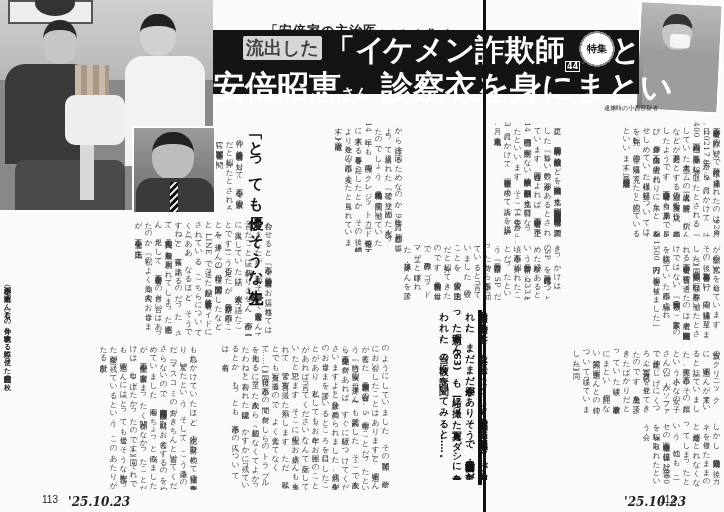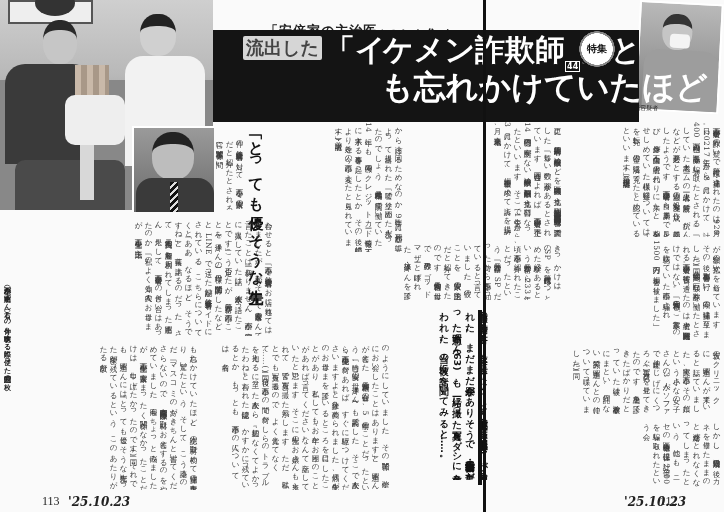--- a/index.html
+++ b/index.html
@@ -38,42 +38,42 @@
   .photo-suspect .head { position:absolute; left:22px; top:10px; width:30px; height:36px; border-radius:45%; background:#c5c5c5; border-top:10px solid #333; }
   .photo-suspect .mask { position:absolute; left:30px; top:30px; width:20px; height:14px; background:#f4f4f4; border-radius:4px; }
   .photo-suspect .body { position:absolute; left:5px; top:46px; width:75px; height:70px; background:#9d9d9d; border-radius:16px 16px 0 0; }
   .photo-suspect-caption { position:absolute; left:604px; top:104px; font-size:6px; font-family:"DejaVu Sans", sans-serif; color:#222; }
 
   
   .kicker { position:absolute; left:213px; top:10px; width:300px; height:18px; font-size:13px; font-weight:bold; letter-spacing:1px; white-space:nowrap; }
   .kicker .a { position:absolute; left:8px; top:12px;margin-left:44px; }
   .kicker .b { position:absolute; left:170px; top:16px; }
 
-  .headline-band { position:absolute; left:213px; top:30px; width:426px; height:92px; background:#141414; }
+  .headline-band { position:absolute; left:213px; top:30px; width:426px; height:64px; background:#141414; }
   .hl { position:absolute; color:#fff; font-family:"DejaVu Sans", sans-serif; font-weight:bold; white-space:nowrap; }
   .hl-sub { left:30px; top:6px; font-size:18px; color:#444; background:#d6d6d6; padding:0 3px; border-radius:2px; }
   .hl-1 { left:112px; top:0; font-size:30px; }
   .hl-2 { left:170px; top:0; font-size:30px; }
   .hl-age { font-size:8px; border:1px solid #fff; padding:0 1px; vertical-align:bottom; }
   .hl-3 { left:0; top:36px; font-size:32px; }
   .hl-3 small { font-size:14px; }
   .hl-4 { left:168px; top:36px; font-size:32px; }
   .burst { position:absolute; left:575px; top:31px; width:44px; height:36px; border-radius:50%; background:radial-gradient(circle,#fff 0 55%,#888 56% 62%,#141414 63%); display:flex; align-items:center; justify-content:center; font-size:10px; font-weight:bold; font-family:"DejaVu Sans", sans-serif; color:#111; }
 
   
   .vcol { position:absolute; writing-mode: vertical-rl; font-size:7.5px; line-height:10px; letter-spacing:0.5px; color:#3a3a3a; overflow:hidden; }
 
   .pullquote { position:absolute; left:246px; top:130px; writing-mode: vertical-rl; font-family:"DejaVu Sans", sans-serif; font-weight:bold; font-size:15px; letter-spacing:1px; color:#111; }
 
   .lead { position:absolute; left:395px; top:305px; width:95px; height:175px; writing-mode: vertical-rl; font-family:"DejaVu Sans", sans-serif; font-weight:bold; font-size:9.5px; line-height:13px; color:#111; overflow:hidden; }
   .lead-bar { position:absolute; left:478px; top:310px; width:4px; height:175px; background:#111; }
 
   .photo-caption { position:absolute; left:2px; top:282px; writing-mode: vertical-rl; font-family:"DejaVu Sans", sans-serif; font-weight:bold; font-size:7px; color:#222; }
 
-  .folio { position:absolute; top:494px; font-size:12px; font-family:Liberation Serif, serif; color:#222; }
+  .folio { position:absolute; top:494px; font-size:10px; font-family:Liberation Sans, sans-serif; color:#222; }
   .folio.date { font-style: italic; font-weight: bold; font-family:"DejaVu Serif", serif; font-size:12px; top:495px; }
 </style>
 </head>
 <body>
 
 <div class="spread">
 
   <div class="photo photo-main">
     <div class="art"></div>
     <div class="sofa"></div>
@@ -108,21 +108,22 @@
 
   <div class="kicker">
     <span class="a">「安倍家の主治医」</span>
     <span class="b">でカネ集め</span>
   </div>
 
   <div class="headline-band">
     <span class="hl hl-sub">流出した</span>
     <span class="hl hl-1">「イ</span>
     <span class="hl hl-2"><span>ケメン詐欺師</span><span class="hl-age">44</span><span>」と</span></span>
-    <span class="hl hl-4">も忘れかけていたほど</span>
+    <span class="hl hl-3"><span>安倍昭恵</span><small>さん</small></span>
+    <span class="hl hl-4">診察衣を身にまとい</span>
   </div>
   <div class="burst">特集</div>
 
   <div class="vcol" style="left:563px; top:122px; width:158px; height:115px;">
     <span>小西容疑者が詐欺の疑いで警視庁に逮捕されたのは9月29日。2021年7月から8月にかけて、計400万円相当の医薬品を騙し取ったとされる。</span><span>「往診していた老人ホームの患者一人に無断で、抗がん剤などが必要だとする虚偽の処方箋を作成し、薬局に提出したようです。小西容疑者は自ら薬局まで足を運び、身体が不自由な患者の代わりに来たと、薬剤をせしめていた模様。容疑については『薬を転売し、借金の返済に充てた』と認めているといいます」(警視庁担当記者)</span>
   </div>
   <div class="vcol" style="left:404px; top:122px; width:158px; height:115px;">
     <span>更に、後期高齢者の診療報酬などを医療機関に支払う特別地方公共団体「東京都後期高齢者医療広域連合」の調査で発覚した。</span><span>「夥しい数の余罪があるとされています。同連合によれば、小西容疑者の不正で計14億円弱の実態がない診療報酬や調剤報酬を支払う羽目になったといいます。そこで今年1月から3月にかけて、損害賠償を求めて訴えを提訴。5月、東京地裁</span>
   </div>
   <div class="vcol" style="left:563px; top:240px; width:158px; height:100px;">

